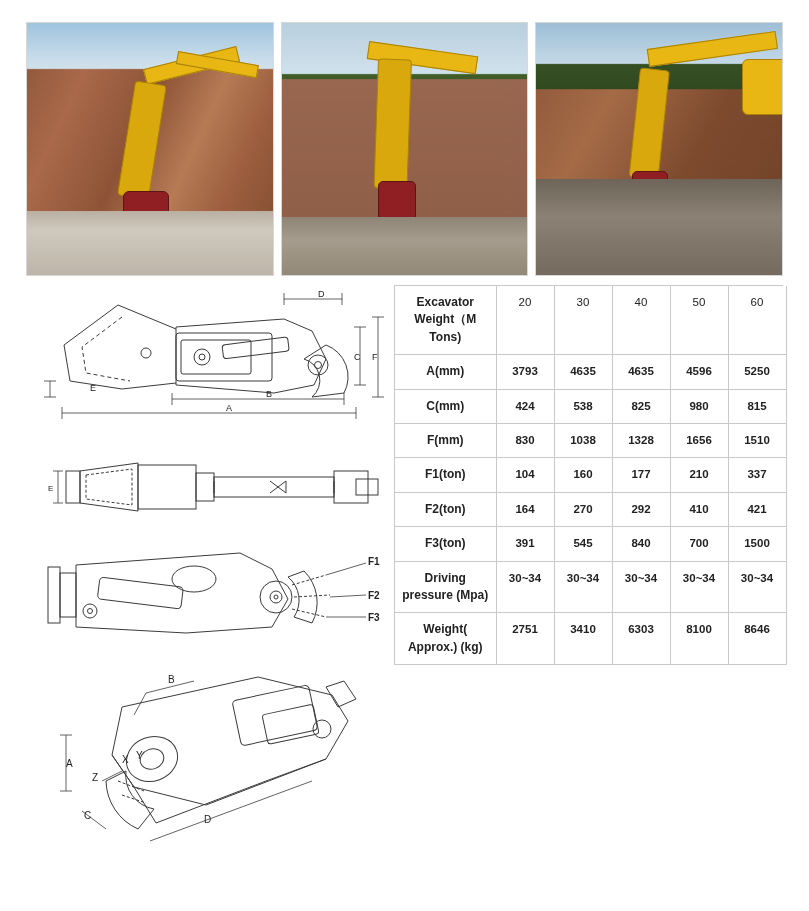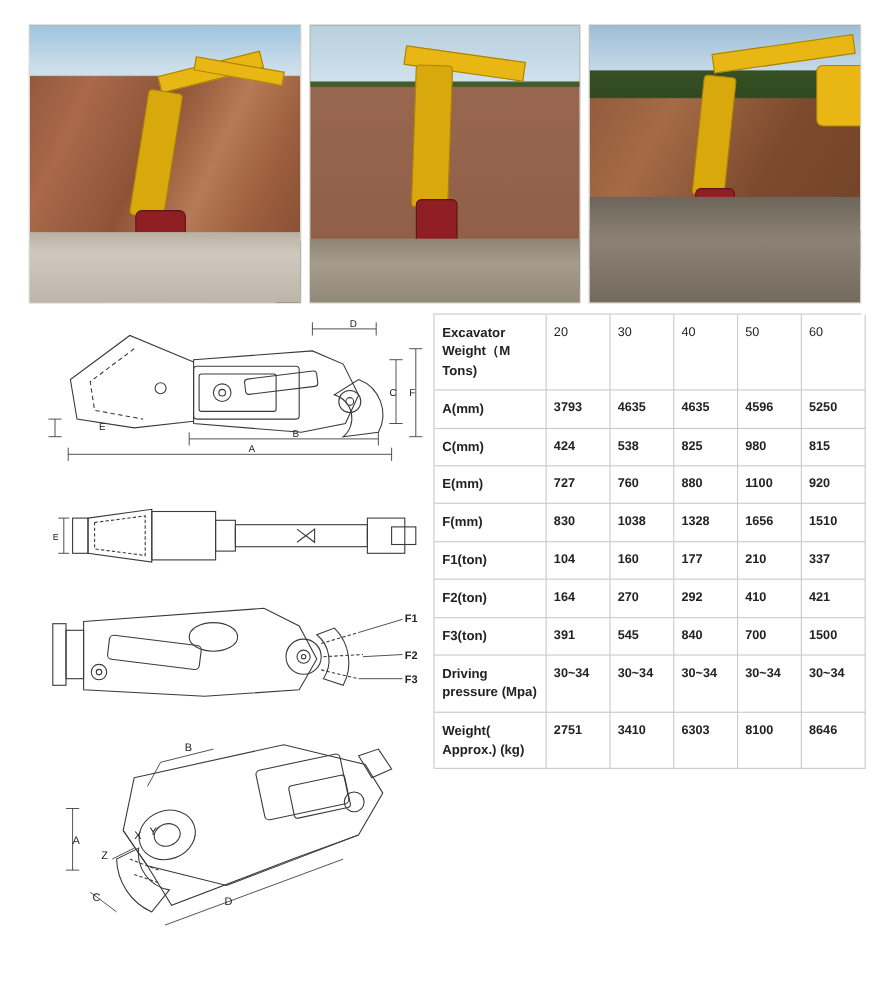--- a/index.html
+++ b/index.html
@@ -121,20 +121,21 @@
   .spec-table-wrap {
     width: 389px;
     border: 1px solid #c9c9c9;
     border-right: none;
     border-bottom: none;
   }
   table.spec {
     border-collapse: collapse;
     width: 389px;
     table-layout: fixed;
+    text-align: center;
   }
   table.spec td {
     border-right: 1px solid #c9c9c9;
     border-bottom: 1px solid #c9c9c9;
     padding: 8px 7px;
     font-size: 11.5px;
     color: #222;
     vertical-align: top;
     line-height: 1.45;
   }
@@ -344,28 +345,20 @@
           </tr>
           <tr>
             <td class="rowhead">C(mm)</td>
             <td class="val">424</td>
             <td class="val">538</td>
             <td class="val">825</td>
             <td class="val">980</td>
             <td class="val">815</td>
           </tr>
           <tr>
-            <td class="rowhead">E(mm)</td>
-            <td class="val">727</td>
-            <td class="val">760</td>
-            <td class="val">880</td>
-            <td class="val">1100</td>
-            <td class="val">920</td>
-          </tr>
-          <tr>
             <td class="rowhead">F(mm)</td>
             <td class="val">830</td>
             <td class="val">1038</td>
             <td class="val">1328</td>
             <td class="val">1656</td>
             <td class="val">1510</td>
           </tr>
           <tr>
             <td class="rowhead">F1(ton)</td>
             <td class="val">104</td>

